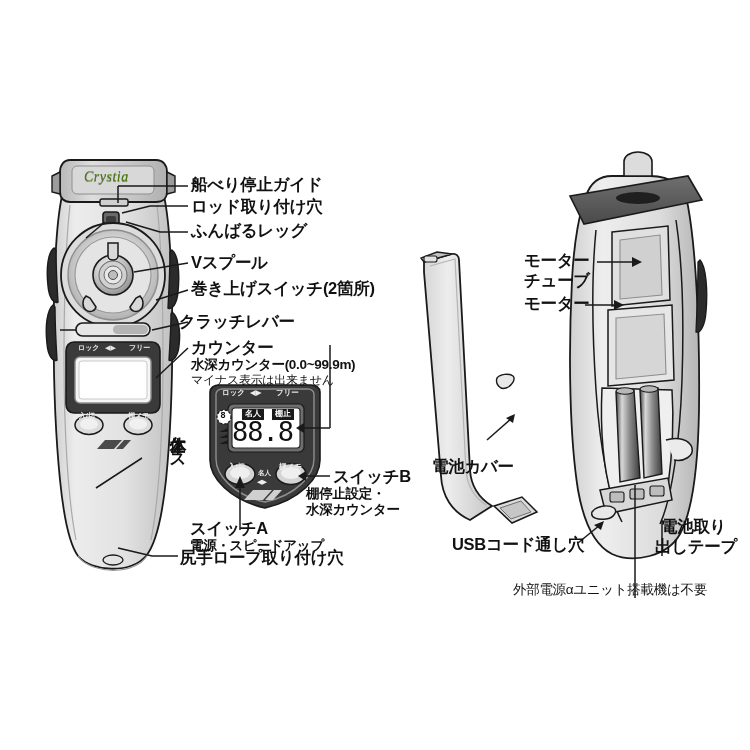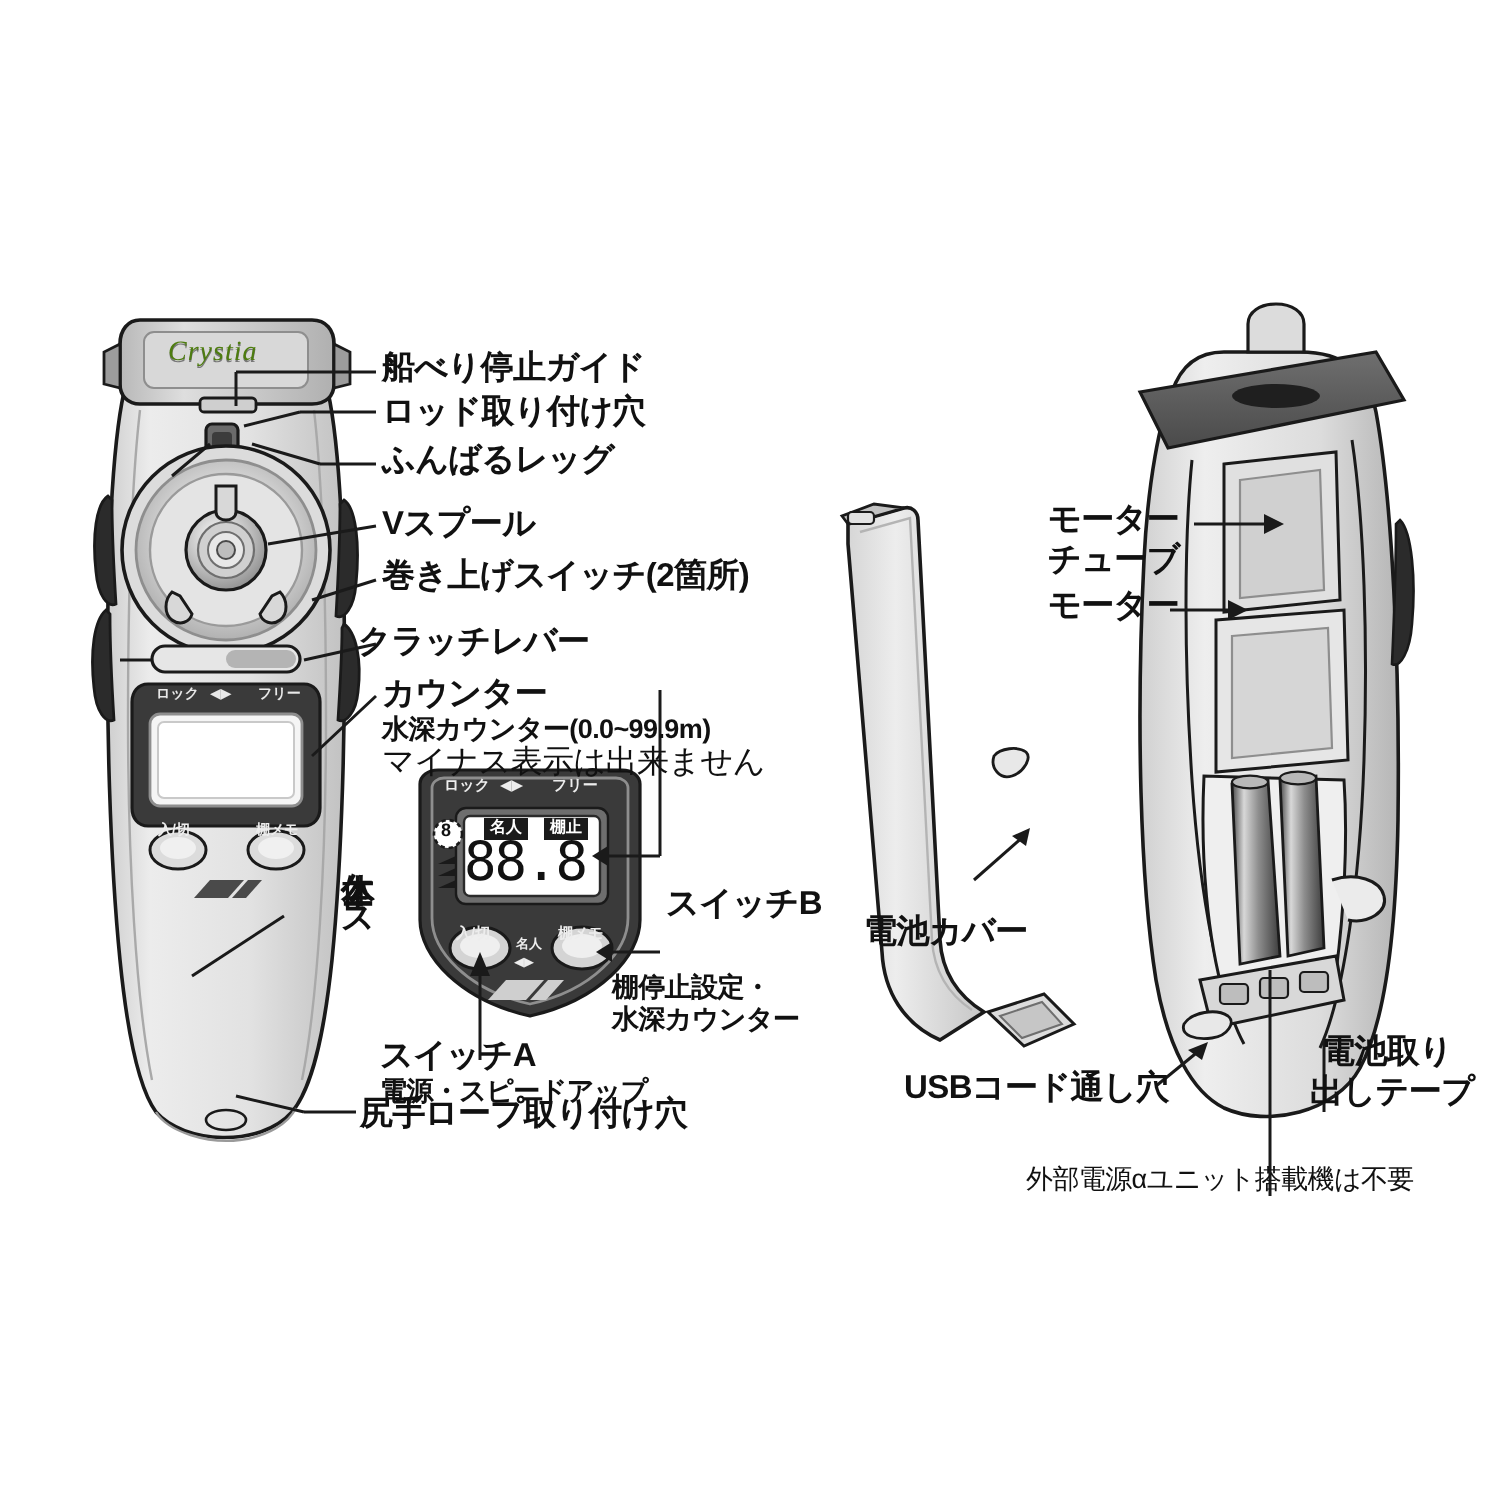--- a/index.html
+++ b/index.html
@@ -8,21 +8,21 @@
     background:#ffffff;
     font-family:"Liberation Sans","DejaVu Sans",sans-serif;
     color:#111;
     overflow:hidden;
     position:relative;
   }
   #stage{position:absolute;left:0;top:0;width:750px;height:750px;}
   .lbl{position:absolute;white-space:nowrap;line-height:1.06;}
   .big{font-size:16.5px;font-weight:bold;letter-spacing:-0.3px;}
   .mid{font-size:13.5px;font-weight:bold;letter-spacing:-0.3px;}
-  .sm{font-size:16px;font-weight:normal;letter-spacing:-0.3px;}
+  .sm{font-size:12px;font-weight:normal;letter-spacing:-0.3px;}
   .vert{
     writing-mode:vertical-rl;
     text-orientation:upright;
     font-size:16.5px;font-weight:bold;letter-spacing:0px;
   }
   svg{position:absolute;left:0;top:0;}
   .ln{stroke:#1a1a1a;stroke-width:1.5;fill:none;}
 </style>
 </head>
 <body>
@@ -321,21 +321,21 @@
   <div class="lbl" style="left:232px;top:418px;font-size:27px;font-weight:normal;color:#111;font-family:'DejaVu Sans Mono',monospace;letter-spacing:-1px;line-height:1;">88.8</div>
 
   <div class="lbl" style="left:228px;top:463px;font-size:7.5px;color:#ededed;font-weight:bold;">入/切</div>
   <div class="lbl" style="left:279px;top:463px;font-size:7.5px;color:#ededed;font-weight:bold;">棚メモ</div>
   <div class="lbl" style="left:258px;top:470px;font-size:6.5px;color:#ededed;font-weight:bold;">名人</div>
   <div class="lbl" style="left:257px;top:479px;font-size:6.5px;color:#ededed;">◀▶</div>
 
   <div class="lbl big" style="left:190px;top:520px;">スイッチA</div>
   <div class="lbl mid" style="left:190px;top:539px;">電源・スピードアップ</div>
 
-  <div class="lbl big" style="left:333px;top:444px;">スイッチB</div>
+  <div class="lbl big" style="left:333px;top:468px;">スイッチB</div>
   <div class="lbl mid" style="left:306px;top:487px;">棚停止設定・</div>
   <div class="lbl mid" style="left:306px;top:503px;">水深カウンター</div>
 
   <div class="lbl big" style="left:524px;top:252px;">モーター</div>
   <div class="lbl big" style="left:524px;top:272px;">チューブ</div>
   <div class="lbl big" style="left:524px;top:295px;">モーター</div>
 
   <div class="lbl big" style="left:432px;top:458px;">電池カバー</div>
 
   <div class="lbl big" style="left:452px;top:536px;">USBコード通し穴</div>

